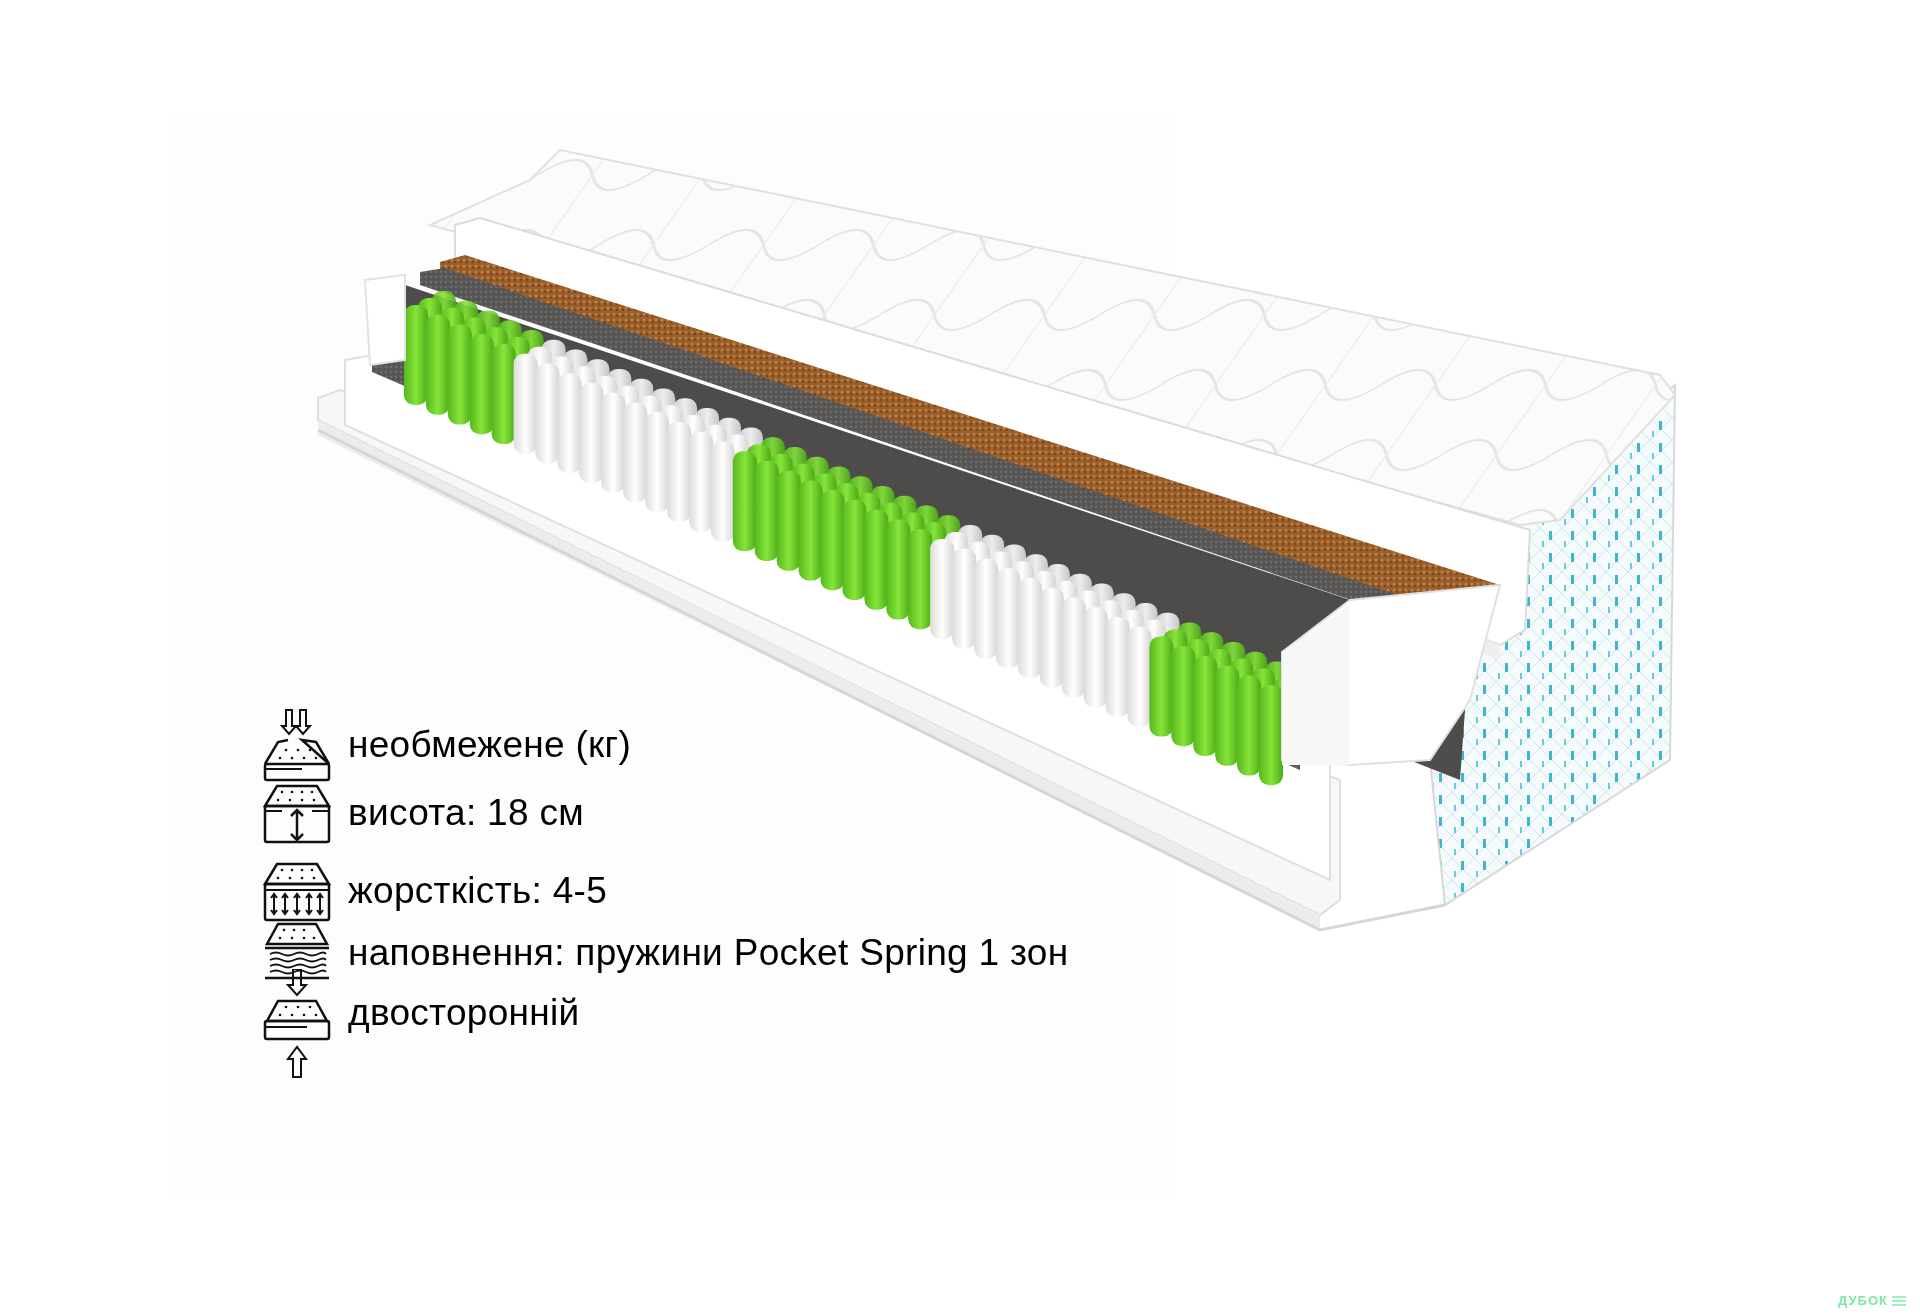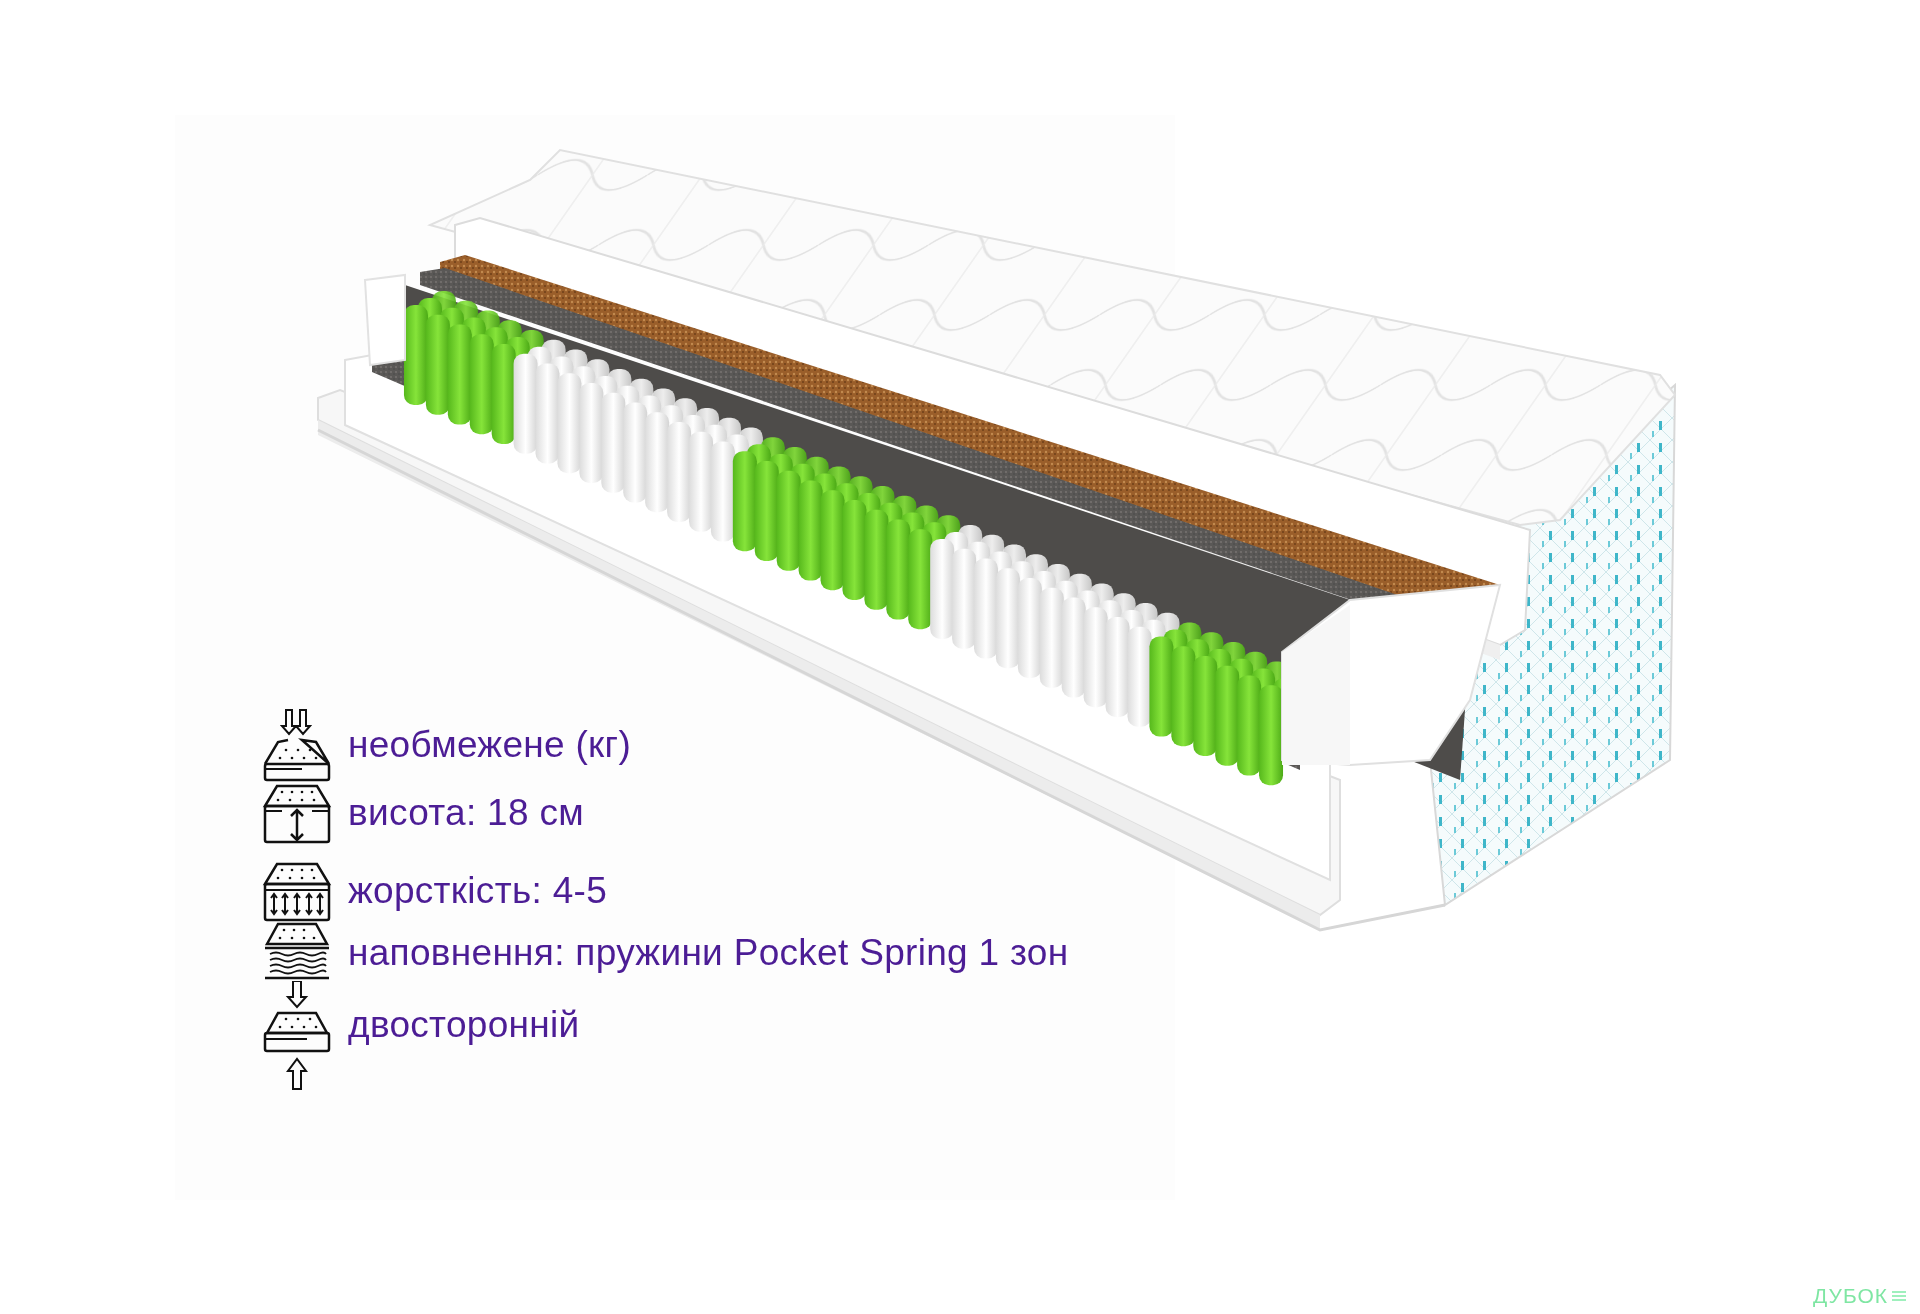--- a/index.html
+++ b/index.html
@@ -1,23 +1,23 @@
 <!DOCTYPE html>
 <html><head>
 <meta charset="utf-8">
 <style>
   html,body{margin:0;padding:0;background:#ffffff;}
   body{width:1920px;height:1314px;position:relative;overflow:hidden;font-family:"Liberation Sans","DejaVu Sans",sans-serif;}
   #scene{position:absolute;left:0;top:0;width:1920px;height:1314px;}
   .features{position:absolute;left:262px;top:700px;}
   .feat{position:absolute;left:0;height:70px;display:flex;align-items:center;white-space:nowrap;}
   .feat .icon{width:70px;height:74px;display:block;}
-  .feat .label{position:absolute;left:86px;font-size:37px;color:#4c1d95;letter-spacing:0.3px;}
+  .feat .label{position:absolute;left:86px;font-size:37px;color:#000000;letter-spacing:0.3px;}
   .logo{position:absolute;right:14px;bottom:6px;display:flex;align-items:center;gap:4px;color:#7fe6a3;}
-  .logo .name{font-size:21px;font-weight:normal;letter-spacing:1px;}
+  .logo .name{font-size:13px;font-weight:bold;letter-spacing:1px;}
   .logo .sub{display:flex;flex-direction:column;font-size:3px;line-height:4px;}
   .logo .sub span{display:block;width:14px;height:2px;background:#9ff0bd;margin:1px 0;}
 </style>
 </head>
 <body>
 
 <svg id="scene" viewBox="0 0 1920 1314" width="1920" height="1314">
   <defs>
     <linearGradient id="gGreen" x1="0" x2="1" y1="0" y2="0">
       <stop offset="0" stop-color="#56b81c"></stop>
@@ -285,21 +285,21 @@
           <circle cx="32" cy="14" r="1.3"></circle>
           <circle cx="42" cy="14" r="1.3"></circle>
           <circle cx="18" cy="22" r="1.3"></circle>
           <circle cx="30" cy="22" r="1.3"></circle>
           <circle cx="42" cy="22" r="1.3"></circle>
           <circle cx="52" cy="22" r="1.3"></circle>
         </g>
     </svg>
     <span class="label">наповнення: пружини Pocket Spring 1 зон</span>
   </div>
-  <div class="feat" style="top:290px">
+  <div class="feat" style="top:278px">
     <svg class="icon" viewBox="0 0 70 110" style="height:110px;margin-top:22px">
       <path d="M31 0 v16 h-5 l9 10 l9-10 h-5 v-16 z" fill="none" stroke="#111" stroke-width="2"></path>
       <path d="M5 52 L16 32 L54 32 L65 52 Z" fill="none" stroke="#111" stroke-width="2.5"></path>
       <rect x="3" y="52" width="64" height="18" fill="none" stroke="#111" stroke-width="2.5" rx="2"></rect>
       <line x1="3" y1="58" x2="45" y2="58" stroke="#111" stroke-width="2"></line>
       <path d="M31 108 v-18 h-5 l9-12 l9 12 h-5 v18 z" fill="none" stroke="#111" stroke-width="2"></path>
       <g fill="#111">
           <circle cx="24" cy="38" r="1.3"></circle>
           <circle cx="36" cy="38" r="1.3"></circle>
           <circle cx="48" cy="38" r="1.3"></circle>

